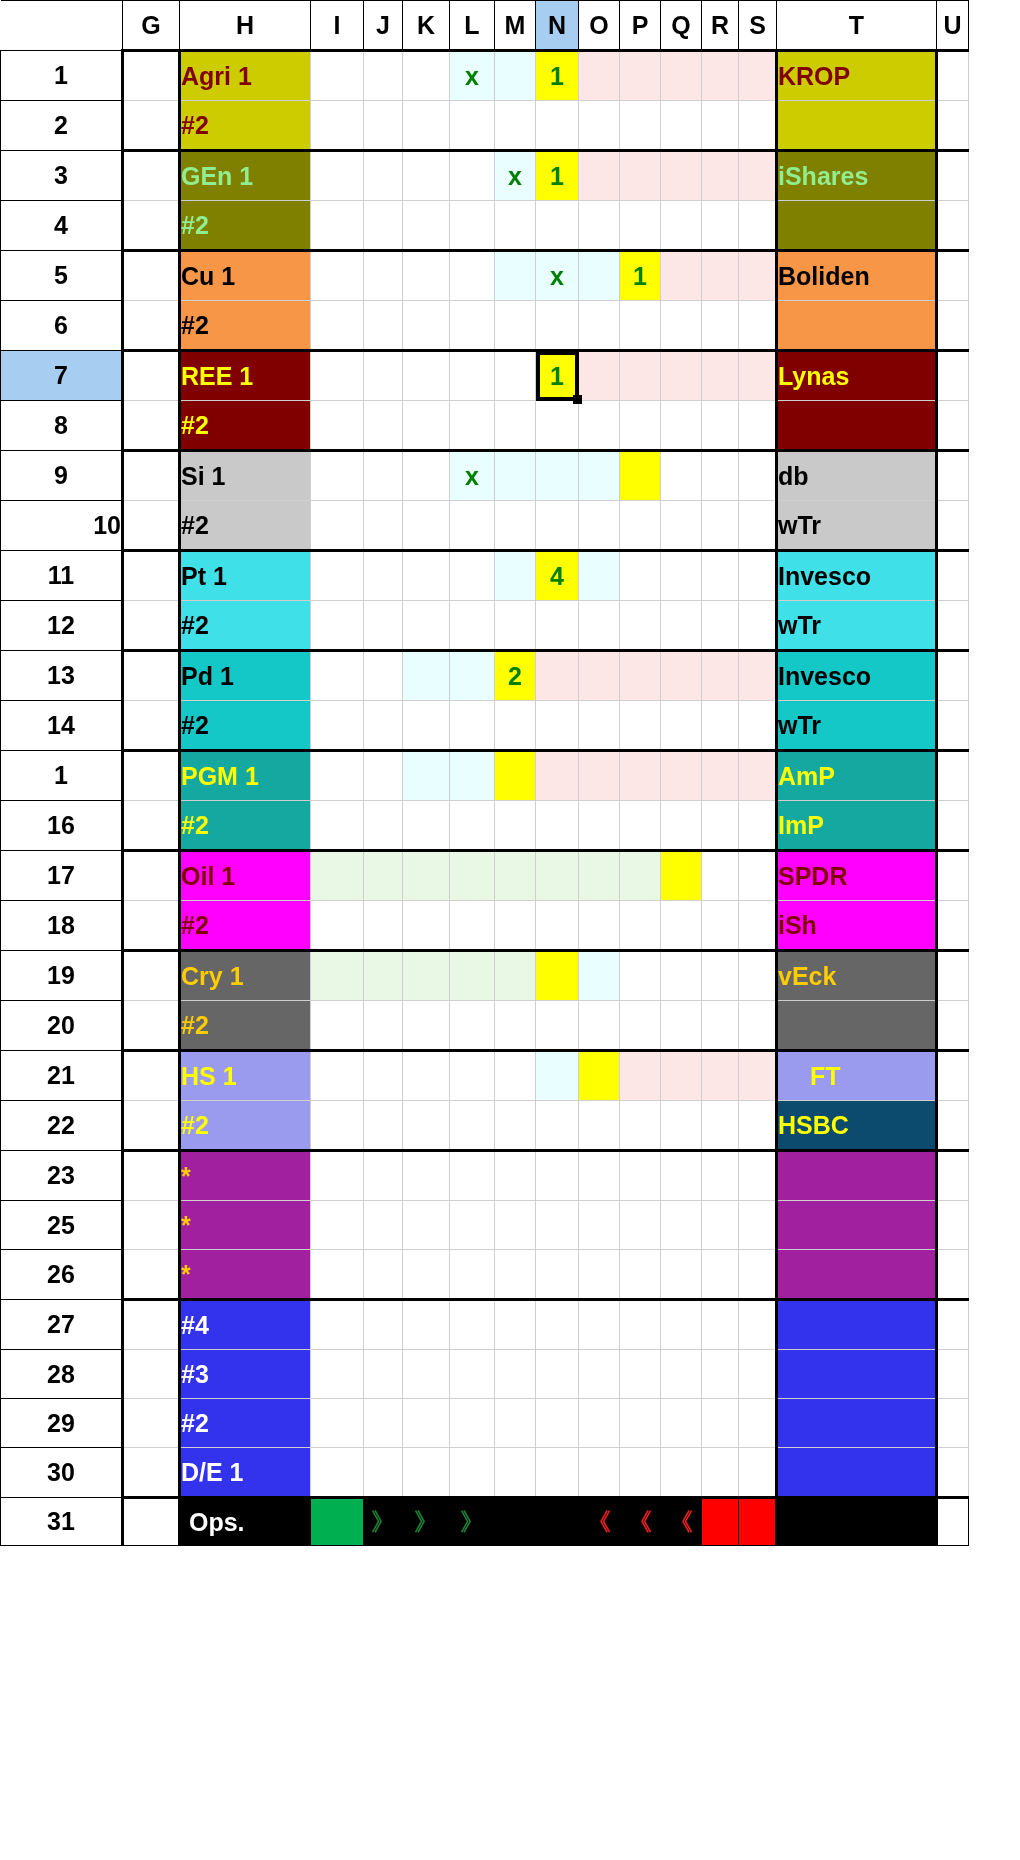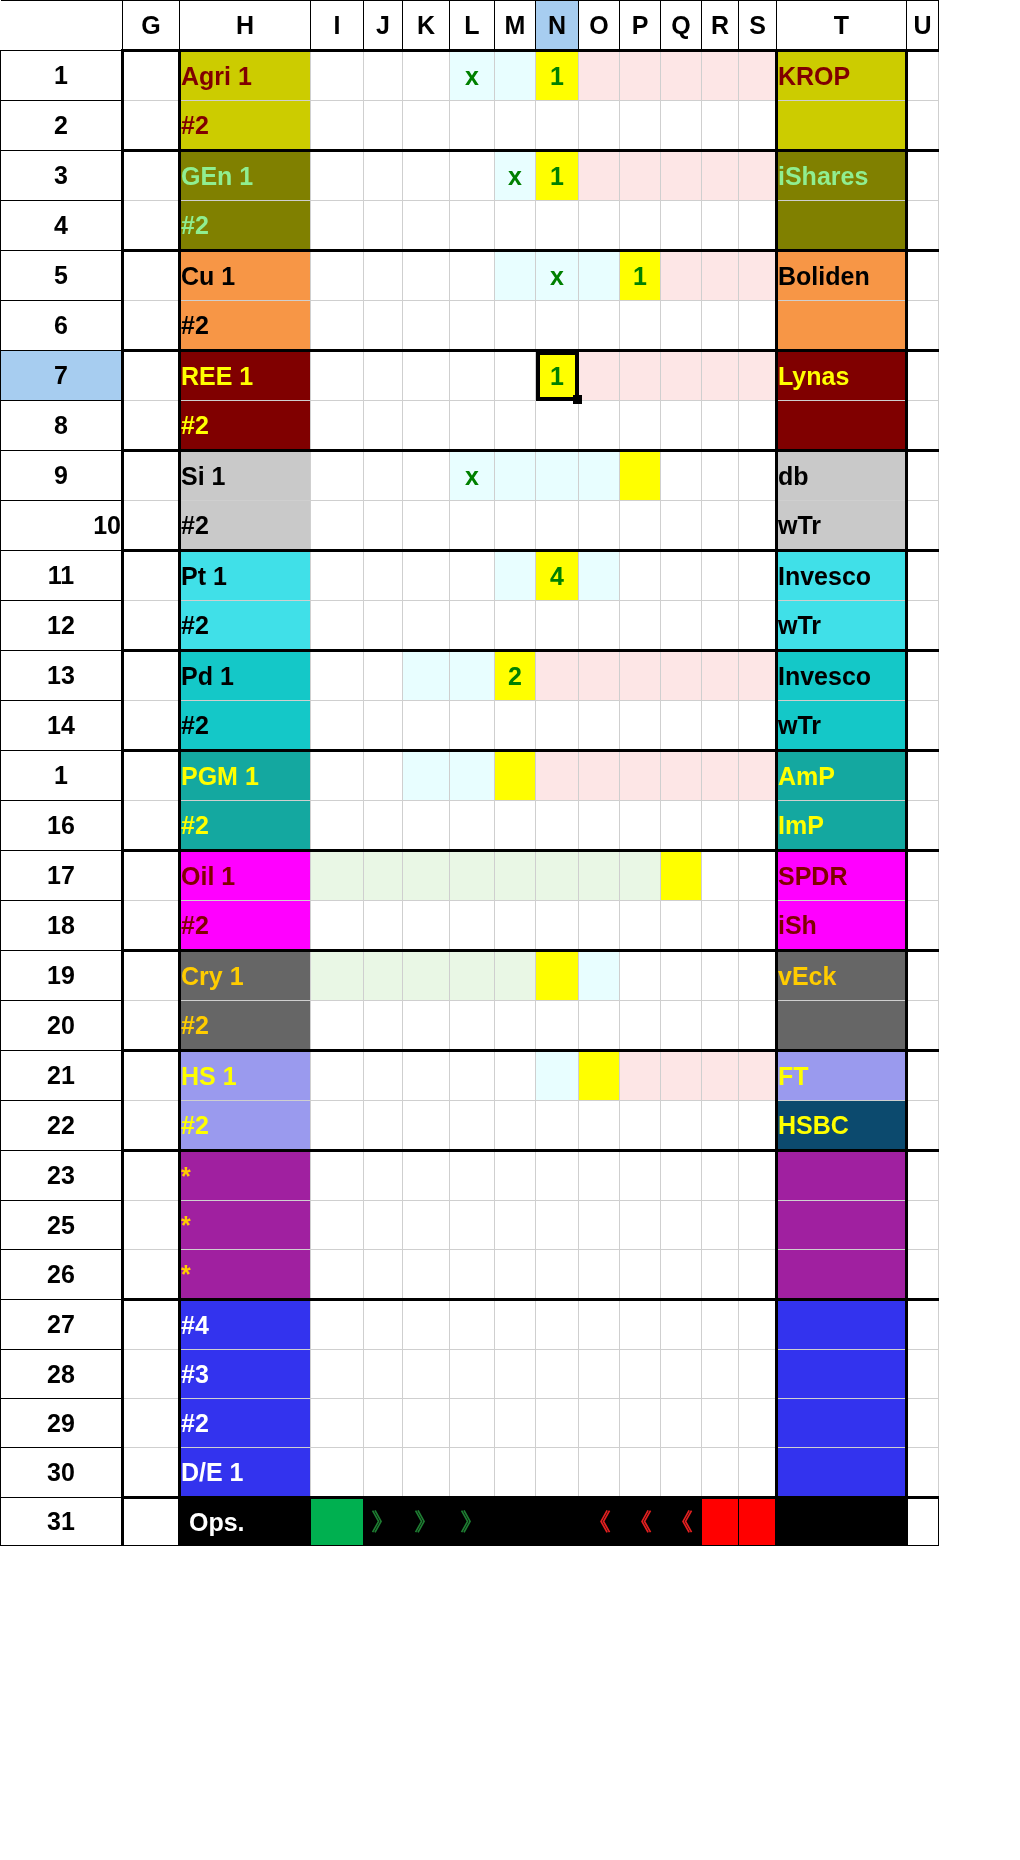--- a/index.html
+++ b/index.html
@@ -456,21 +456,21 @@
           <td class="ctr " style="width: 36px;"></td>
           <td class="ctr " style="width: 44px;"></td>
           <td class="ctr " style="width: 42px;"></td>
           <td class="ctr " style="width: 38px;"></td>
           <td class="ctr " style="width: 40px; background: rgb(232, 254, 255);"></td>
           <td class="ctr " style="width: 38px; background: rgb(255, 255, 0);"></td>
           <td class="ctr " style="width: 38px; background: rgb(253, 230, 230);"></td>
           <td class="ctr " style="width: 38px; background: rgb(253, 230, 230);"></td>
           <td class="ctr " style="width: 34px; background: rgb(253, 230, 230);"></td>
           <td class="ctr " style="width: 34px; background: rgb(253, 230, 230);"></td>
-          <td class="cell-txt " style="width: 125px; background: rgb(154, 154, 238); color: rgb(255, 255, 0); border-left: 3px solid rgb(0, 0, 0); border-right: 3px solid rgb(0, 0, 0);">FT</td>
+          <td class="cell-txt " style="width: 125px; background: rgb(154, 154, 238); color: rgb(255, 255, 0); border-left: 3px solid rgb(0, 0, 0); border-right: 3px solid rgb(0, 0, 0); padding-left: 32px;">FT</td>
           <td class="" style="width: 28px;"></td>
         </tr>
         <tr class="body-row">
           <td class="rowhdr" style="width: 118px; margin-top: 8px;">22</td>
           <td class="colG bborder" style="width: 52px; border-left: 3px solid rgb(0, 0, 0);"></td>
           <td class="cell-txt bborder" style="width: 120px; background: rgb(154, 154, 238); color: rgb(255, 255, 0); border-left: 3px solid rgb(0, 0, 0);">#2</td>
           <td class="ctr bborder" style="width: 50px;"></td>
           <td class="ctr bborder" style="width: 36px;"></td>
           <td class="ctr bborder" style="width: 44px;"></td>
           <td class="ctr bborder" style="width: 42px;"></td>

